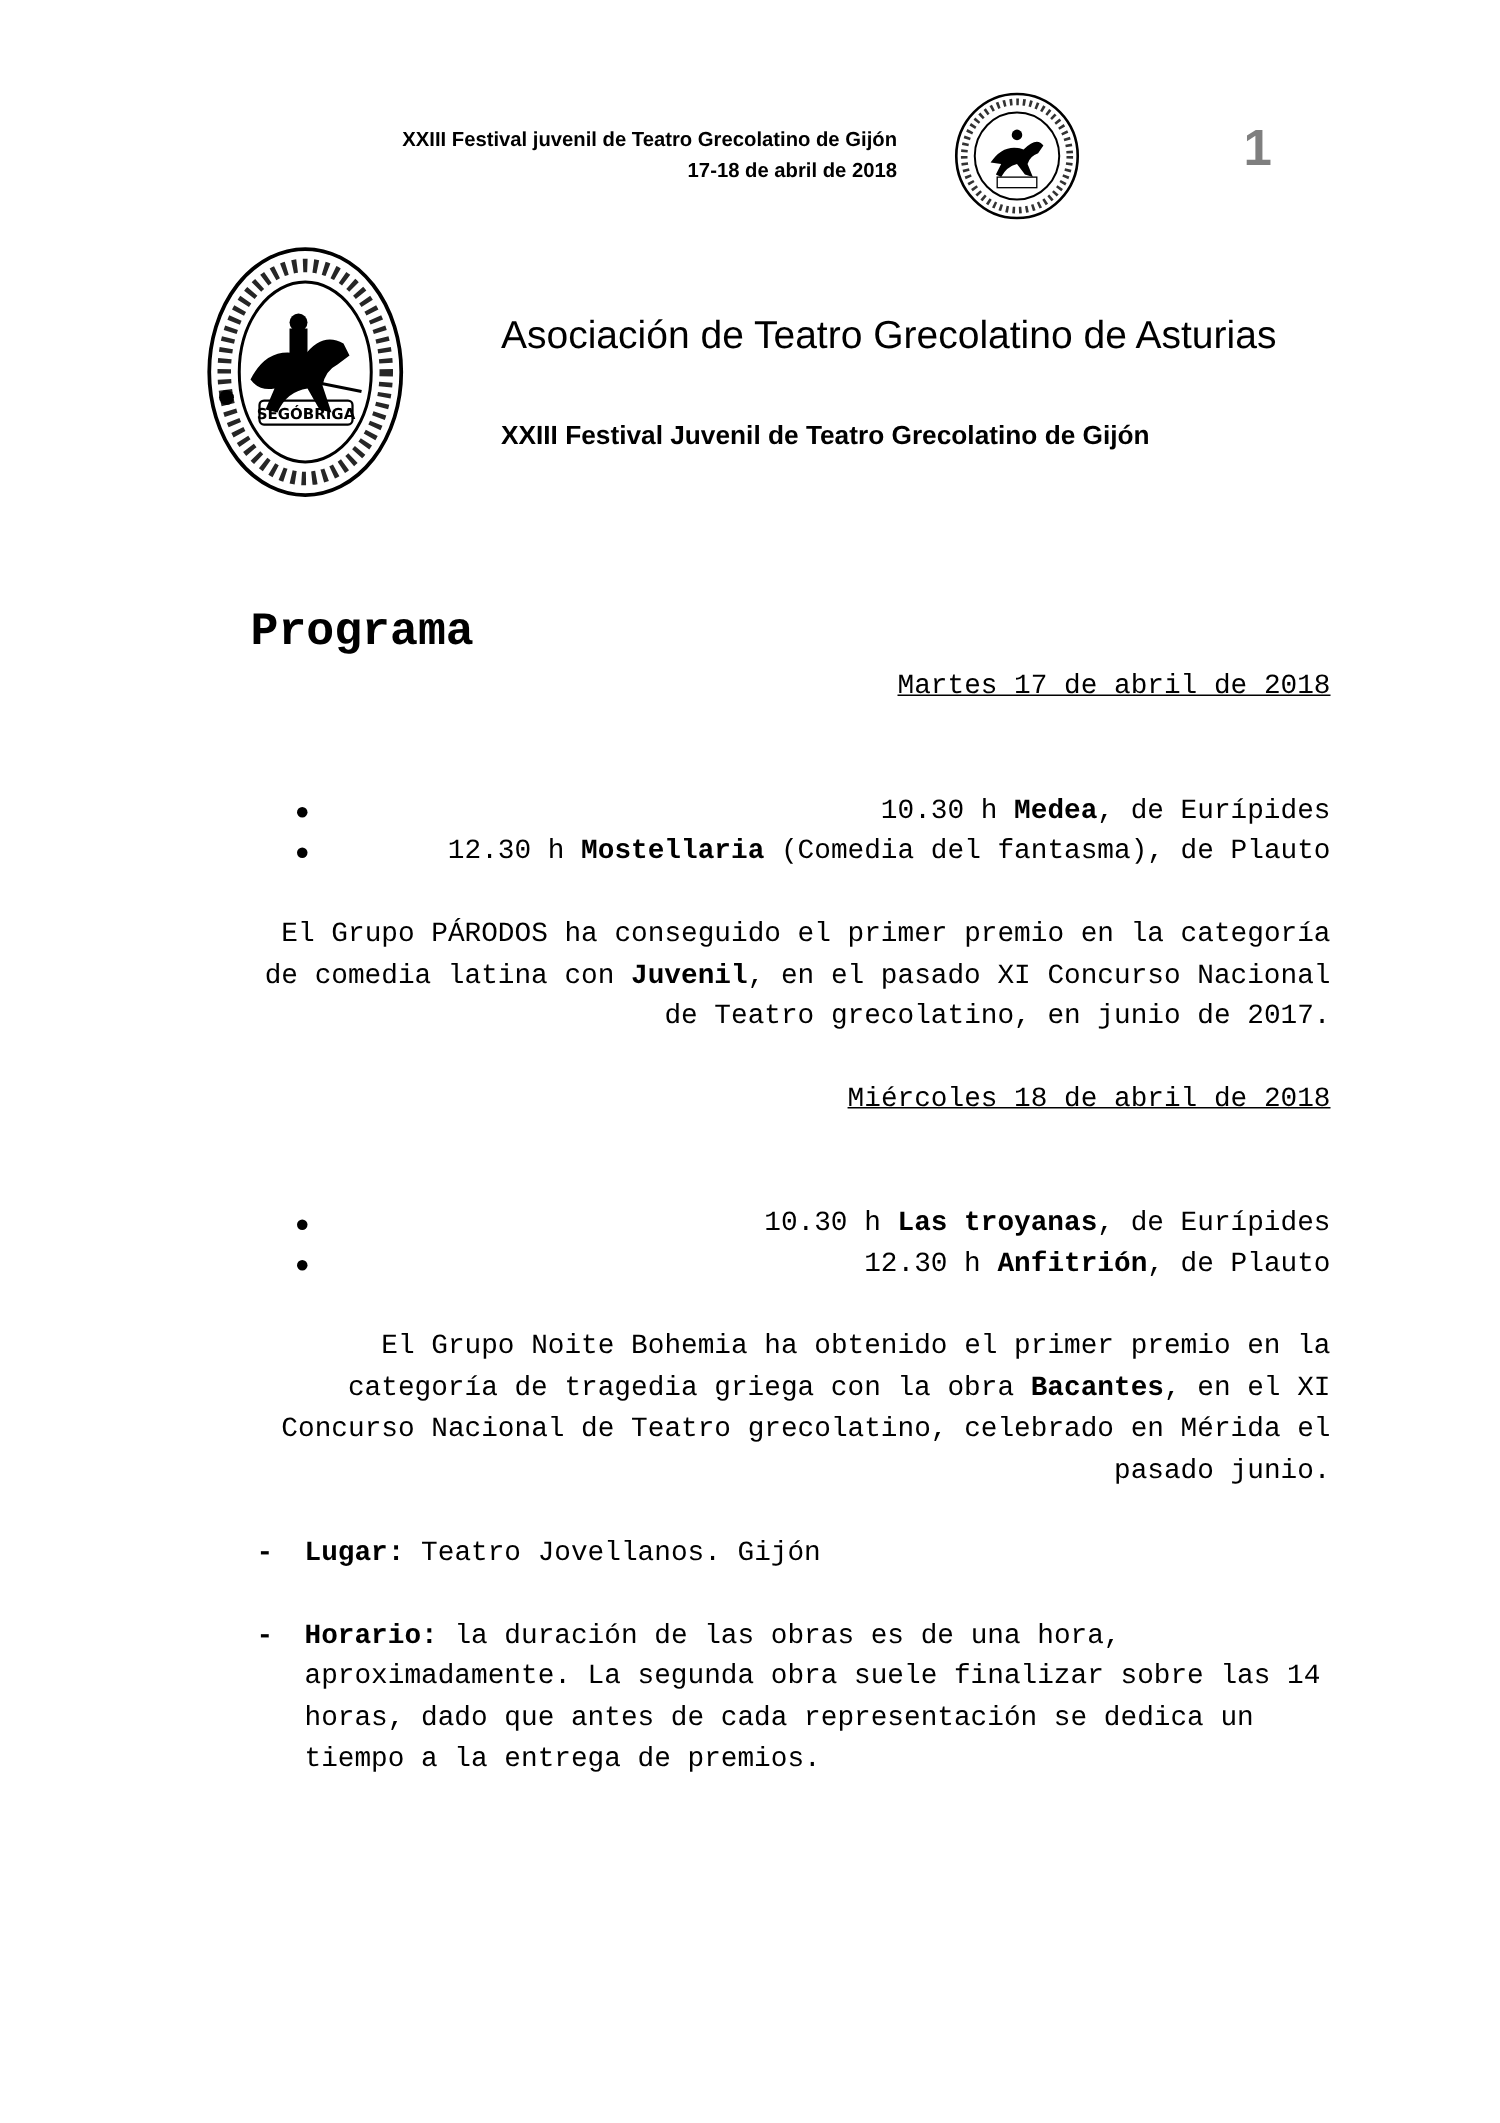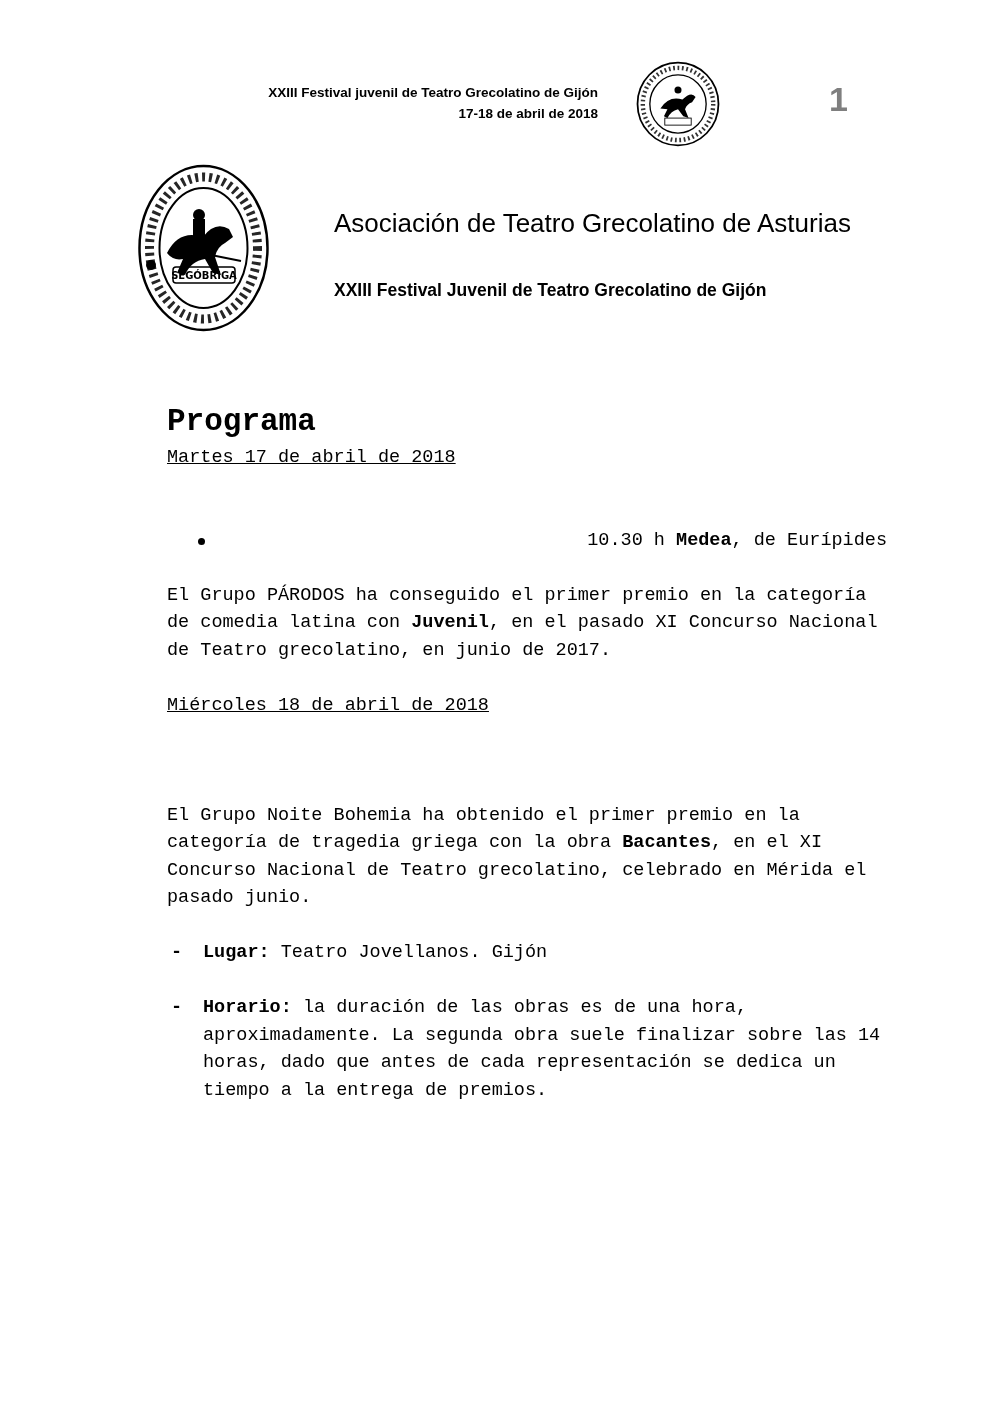--- a/index.html
+++ b/index.html
@@ -24,21 +24,21 @@
       font-family: "Liberation Sans", sans-serif; font-weight: normal; font-size: 26px; line-height: 36px;
     }
     .masthead-sub {
       position: absolute; left: 334px; top: 280px;
       font-family: "Liberation Sans", sans-serif; font-weight: bold; font-size: 17.5px;
     }
     .content {
       position: absolute; left: 143px; top: 400px; width: 720px;
       font-family: Liberation Mono, monospace; font-size: 18.5px; line-height: 27.5px; margin-left: 24px;
     }
-    .content p { margin: 0; }
+    .content p { margin: 0; text-align: right; }
     .doc-title { font-weight: bold; font-size: 31px; line-height: 44px; margin: 0; }
     .date-heading { text-decoration: underline; }
     .group-heading { font-weight: bold; }
     .gap { height: 27.5px; }
     ul.bullets { margin: 0; padding: 0; list-style: none; }
     ul.bullets li { position: relative; padding-left: 61px; text-align: right; }
     ul.bullets li::before {
       content: ""; position: absolute; left: 31px; top: 11px; width: 7px; height: 7px;
       background: #000; border-radius: 50%;
     }
@@ -89,28 +89,42 @@
   <h1 class="doc-title">Programa</h1>
 
   <p class="date-heading">Martes 17 de abril de 2018</p>
   <div class="gap"></div>
   <div class="gap"></div>
   <ul class="bullets">
     <li>
       <span>10.30 h</span>
       <span class="b">Medea</span><span>, de Eurípides</span>
     </li>
+    <li>
+      <span>12.30 h</span>
+      <span class="b">Mostellaria</span><span> (Comedia del fantasma), de Plauto</span>
+    </li>
   </ul>
   <div class="gap"></div>
   <p><span>El Grupo PÁRODOS ha conseguido el primer premio en la categoría de comedia latina con </span><span class="b">Juvenil</span><span>, en el pasado XI Concurso Nacional de Teatro grecolatino, en junio de 2017.</span></p>
   <div class="gap"></div>
 
   <p class="date-heading">Miércoles 18 de abril de 2018</p>
   <div class="gap"></div>
   <div class="gap"></div>
+  <ul class="bullets">
+    <li>
+      <span>10.30 h</span>
+      <span class="b">Las troyanas</span><span>, de Eurípides</span>
+    </li>
+    <li>
+      <span>12.30 h</span>
+      <span class="b">Anfitrión</span><span>, de Plauto</span>
+    </li>
+  </ul>
   <div class="gap"></div>
   <p><span>El Grupo Noite Bohemia ha obtenido el primer premio en la categoría de tragedia griega con la obra </span><span class="b">Bacantes</span><span>, en el XI Concurso Nacional de Teatro grecolatino, celebrado en Mérida el pasado junio.</span></p>
   <div class="gap"></div>
 
   <div class="dash-item">
     <span class="dash">-</span>
     <span class="b">Lugar:</span><span> Teatro Jovellanos. Gijón</span>
   </div>
   <div class="gap"></div>
   <div class="dash-item">

